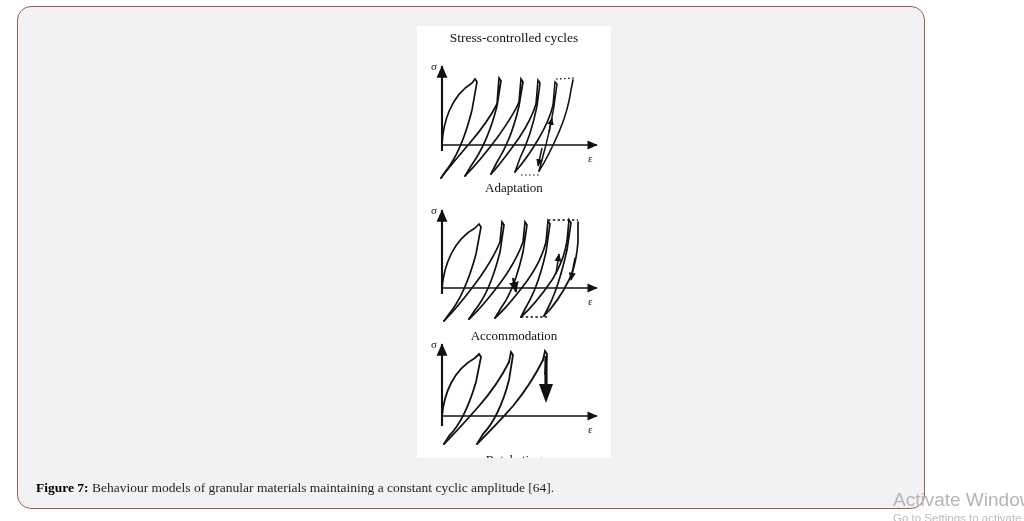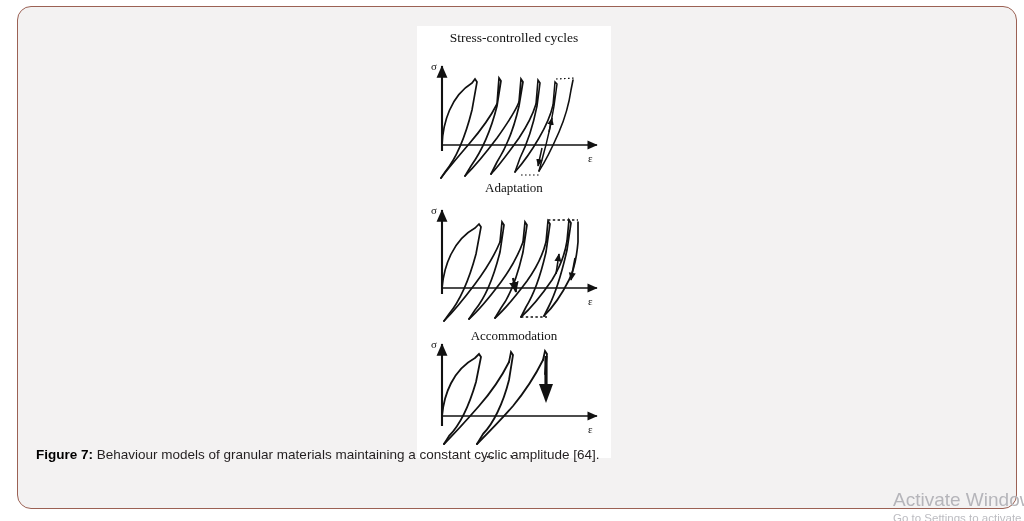--- a/index.html
+++ b/index.html
@@ -13,21 +13,21 @@
     overflow: hidden;
     font-family: "Liberation Sans", sans-serif;
     position: relative;
   }
 
   
   #figure-card {
     position: absolute;
     left: 17px;
     top: 6px;
-    width: 1000px;
+    width: 908px;
     height: 503px;
     box-sizing: border-box;
     background: #f3f2f2;
     border: 1.5px solid #9b6154;
     border-radius: 14px;
     overflow: hidden;
   }
 
   
   #figure-image {
@@ -37,26 +37,26 @@
     width: 194px;
     height: 432px;
     background: #ffffff;
   }
   #figure-svg { display: block; width: 194px; height: 432px; }
 
   
   #caption {
     position: absolute;
     left: 18px;    
-    top: 439px;    
+    top: 472px;    
     width: 940px;
     font-size: 13.5px;
     line-height: 18px;
     color: #231f20;
-    font-family: Liberation Sans, sans-serif;
+    font-family: Liberation Serif, serif;
     white-space: nowrap;
   }
   #caption .cap-label {
     font-weight: bold;
     color: #000000;
   }
   #caption .cap-text { font-weight: normal; }
 
   
   #activation-watermark {

